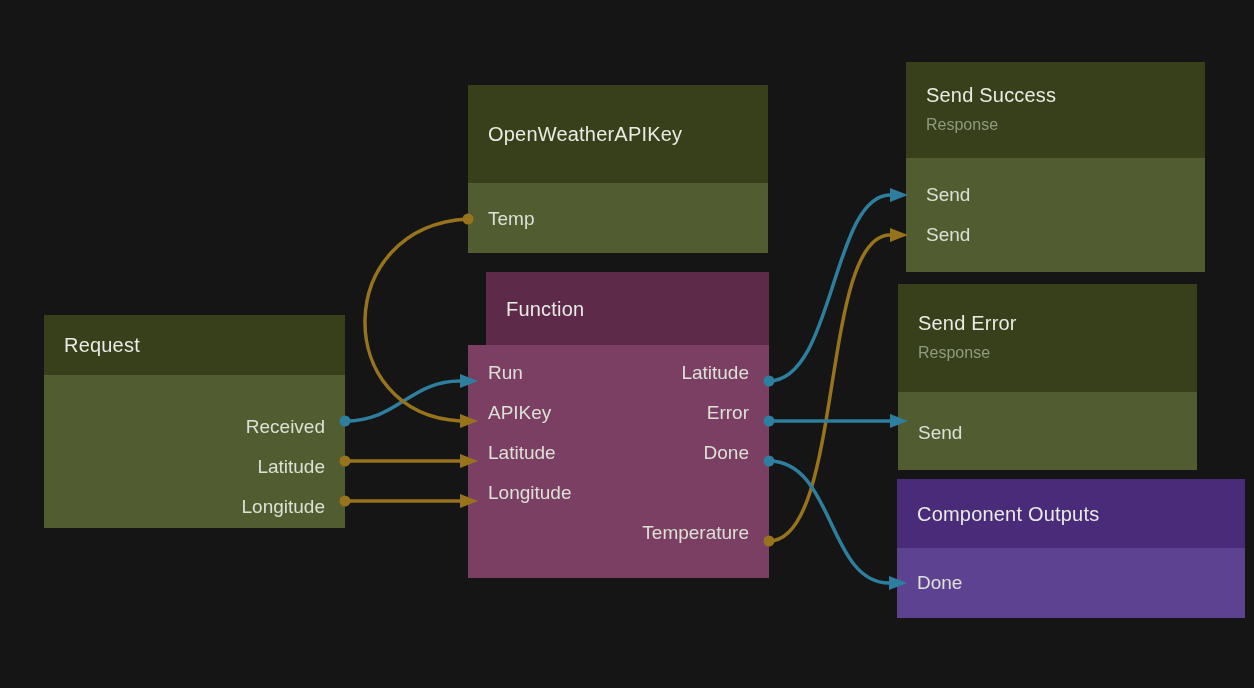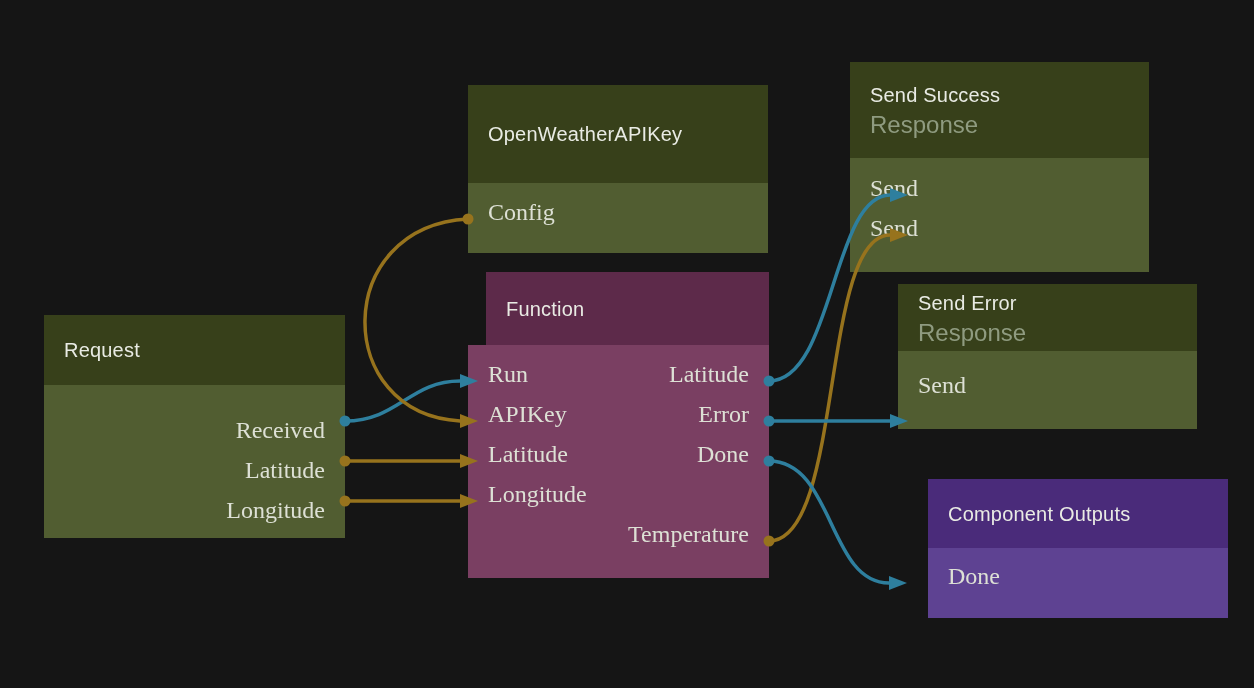--- a/index.html
+++ b/index.html
@@ -9,25 +9,25 @@
     background:var(--c-background);
     overflow:hidden;
     font-family:"Liberation Sans", sans-serif;
   }
   .node{position:absolute;}
   .node .hdr{
     display:flex;flex-direction:column;justify-content:center;
     padding:0 20px;box-sizing:border-box;
   }
   .node .title{font-size:20px;line-height:30px;color:var(--c-title);letter-spacing:.2px;}
-  .node .subtitle{font-size:24px;line-height:30px;color:var(--c-subtitle);}
+  .node .subtitle{font-size:16px;line-height:30px;color:var(--c-subtitle);}
   .node .body{box-sizing:border-box;}
   .row{
-    height:40px;display:flex;align-items:flex-start;
-    padding:0 20px;font-size:24px;color:var(--c-portlabel);font-family:Liberation Serif, serif;
+    height:40px;display:flex;align-items:center;
+    padding:0 20px;font-size:19px;color:var(--c-portlabel);
   }
   .row.out{justify-content:flex-end;}
   .row.split{justify-content:space-between;}
   .row .right{margin-left:auto;}
   
   .green  .hdr{background:var(--c-greenheader);}
   .green  .body{background:var(--c-greenbody);}
   .plum   .hdr{background:var(--c-plumheader);margin-left:18px;}
   .plum   .body{background:var(--c-plumbody);}
   .purple .hdr{background:var(--c-purpleheader);}
@@ -39,21 +39,21 @@
   .wire.gold{stroke:var(--c-gold);}
   .dot.teal, .arrow.teal{fill:var(--c-teal);}
   .dot.gold, .arrow.gold{fill:var(--c-gold);}
 </style>
 </head>
 <body>
 
 <div id="canvas">
 
   <div class="node green" style="left:44px;top:315px;width:301px;height:223px">
-    <div class="hdr" style="height:70px">
+    <div class="hdr" style="height:60px">
       <div class="title">Request</div>
     </div>
     <div class="body" style="height:153px;padding-top:32px">
       <div class="row out">
         <span>Received</span>
       </div>
       <div class="row out">
         <span>Latitude</span>
       </div>
       <div class="row out">
@@ -61,30 +61,30 @@
       </div>
     </div>
   </div>
 
   <div class="node green" style="left:468px;top:85px;width:300px;height:160px">
     <div class="hdr" style="height:98px">
       <div class="title">OpenWeatherAPIKey</div>
     </div>
     <div class="body" style="height:70px;padding-top:16px">
       <div class="row">
-        <span>Config</span>
+        <span>Temp</span>
       </div>
     </div>
   </div>
 
   <div class="node plum" style="left:468px;top:272px;width:301px;height:306px">
     <div class="hdr" style="height:73px">
       <div class="title">Function</div>
     </div>
-    <div class="body" style="height:233px;padding-top:16px">
+    <div class="body" style="height:233px;padding-top:8px">
       <div class="row split">
         <span>Run</span>
         <span>Latitude</span>
       </div>
       <div class="row split">
         <span>APIKey</span>
         <span>Error</span>
       </div>
       <div class="row split">
         <span>Latitude</span>
@@ -92,48 +92,48 @@
       </div>
       <div class="row">
         <span>Longitude</span>
       </div>
       <div class="row">
         <span class="right">Temperature</span>
       </div>
     </div>
   </div>
 
-  <div class="node green" style="left:850px;top:62px;width:299px;height:210px">
+  <div class="node green" style="left:906px;top:62px;width:299px;height:210px">
     <div class="hdr" style="height:96px">
       <div class="title">Send Success</div>
       <div class="subtitle">Response</div>
     </div>
     <div class="body" style="height:114px;padding-top:17px">
       <div class="row">
         <span>Send</span>
       </div>
       <div class="row">
         <span>Send</span>
       </div>
     </div>
   </div>
 
   <div class="node green" style="left:898px;top:284px;width:299px;height:174px">
-    <div class="hdr" style="height:67px">
+    <div class="hdr" style="height:108px">
       <div class="title">Send Error</div>
       <div class="subtitle">Response</div>
     </div>
     <div class="body" style="height:78px;padding-top:21px">
       <div class="row">
         <span>Send</span>
       </div>
     </div>
   </div>
 
-  <div class="node purple" style="left:928px;top:479px;width:300px;height:139px">
+  <div class="node purple" style="left:897px;top:479px;width:348px;height:139px">
     <div class="hdr" style="height:69px">
       <div class="title">Component Outputs</div>
     </div>
     <div class="body" style="height:70px;padding-top:15px">
       <div class="row">
         <span>Done</span>
       </div>
     </div>
   </div>
 

